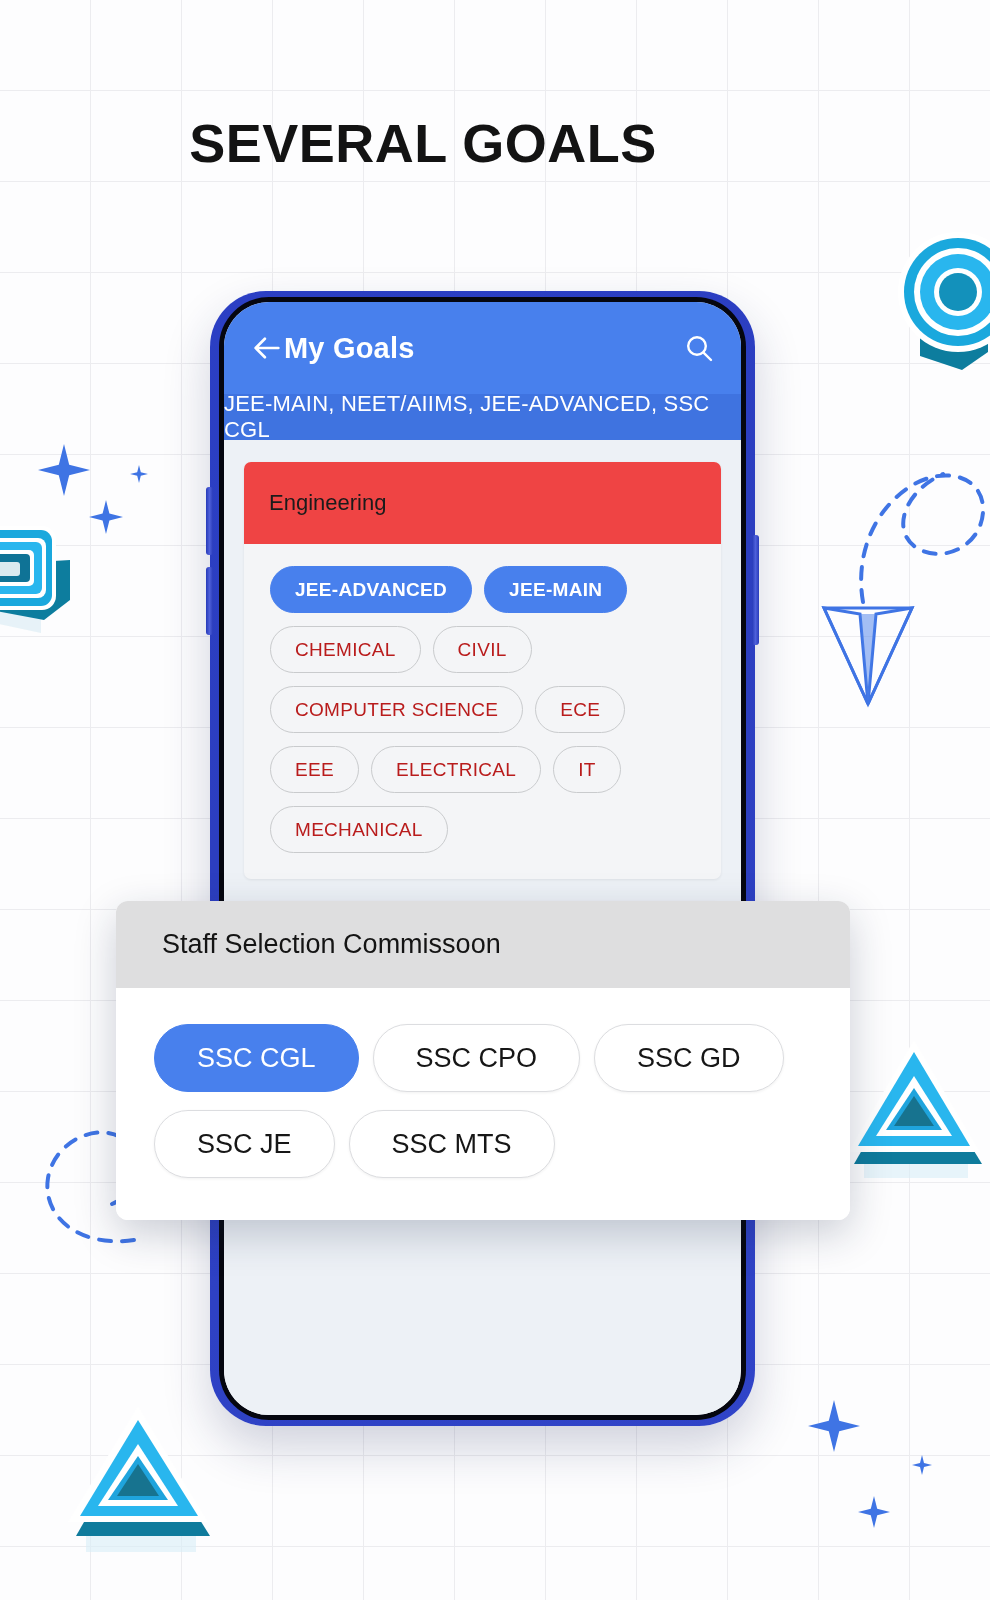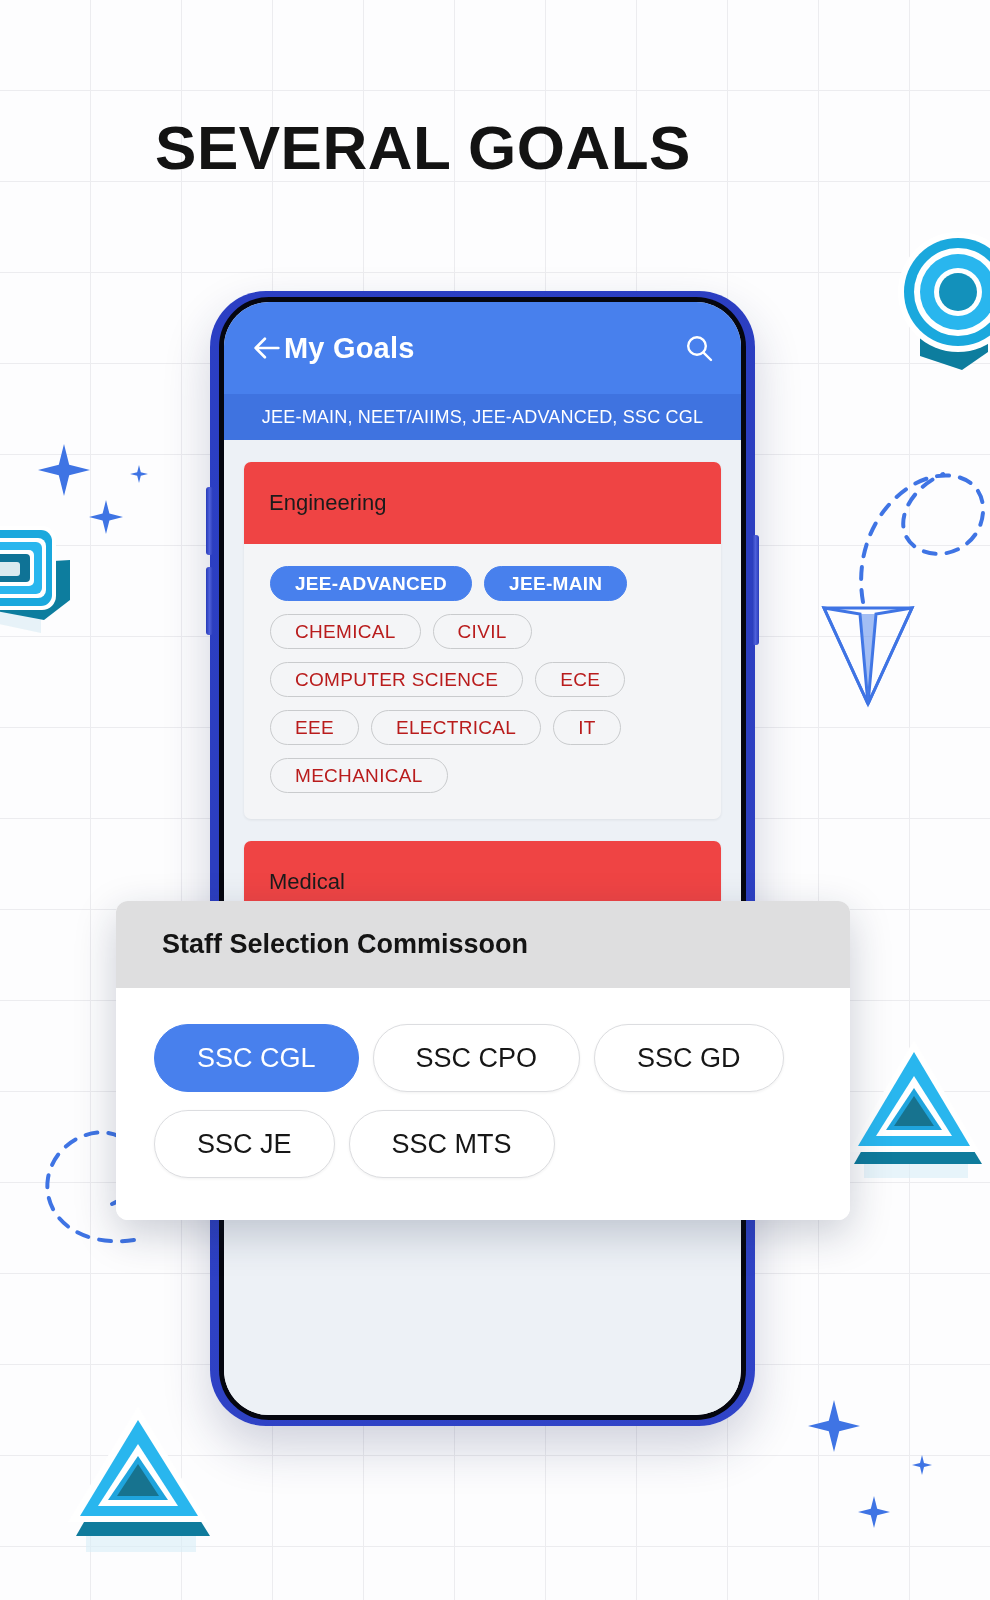--- a/index.html
+++ b/index.html
@@ -29,21 +29,21 @@
     z-index: 0;
   }
 
   
   .page-title {
     position: absolute;
     top: 112px;
     left: 0;
     width: 834px;
     text-align: center;
-    font-size: 62px;
+    font-size: 54px;
     font-weight: bold;
     letter-spacing: 0.5px;
     color: #131313;
     z-index: 6;
     padding-left: 12px;
   }
 
   
   .deco { position: absolute; z-index: 2; }
 
@@ -132,21 +132,21 @@
 
   .sub-bar {
     height: 46px;
     background: #3f73e0;
     display: flex;
     align-items: center;
     justify-content: center;
   }
   .sub-bar-text {
     color: #ffffff;
-    font-size: 18px;
+    font-size: 22px;
     letter-spacing: .2px;
   }
 
   
   .content {
     padding: 22px 20px 0 20px;
     height: calc(100% - 138px);
     background: #edf1f6;
     overflow: hidden;
   }
@@ -168,21 +168,21 @@
     padding: 22px 26px 26px 26px;
     display: flex;
     flex-wrap: wrap;
     gap: 13px 12px;
     align-content: flex-start;
   }
 
   .chip {
     border-radius: 999px;
     padding: 0 24px;
-    height: 35px;
+    height: 47px;
     display: inline-flex;
     align-items: center;
     justify-content: center;
     font-size: 19px;
     letter-spacing: .3px;
     white-space: nowrap;
     cursor: pointer;
     user-select: none;
   }
   .chip.off {
@@ -207,21 +207,20 @@
     background: #ffffff;
     box-shadow: 0 14px 42px rgba(25,35,70,.22);
     overflow: hidden;
     z-index: 7;
   }
   .ssc-header {
     background: #dededf;
     padding: 28px 46px;
     font-size: 27px;
     color: #141414;
-    font-weight: bold;
   }
   .ssc-body {
     background: #ffffff;
     padding: 36px 38px 42px 38px;
     display: flex;
     flex-wrap: wrap;
     gap: 18px 14px;
   }
   .ssc-chip {
     border-radius: 999px;

